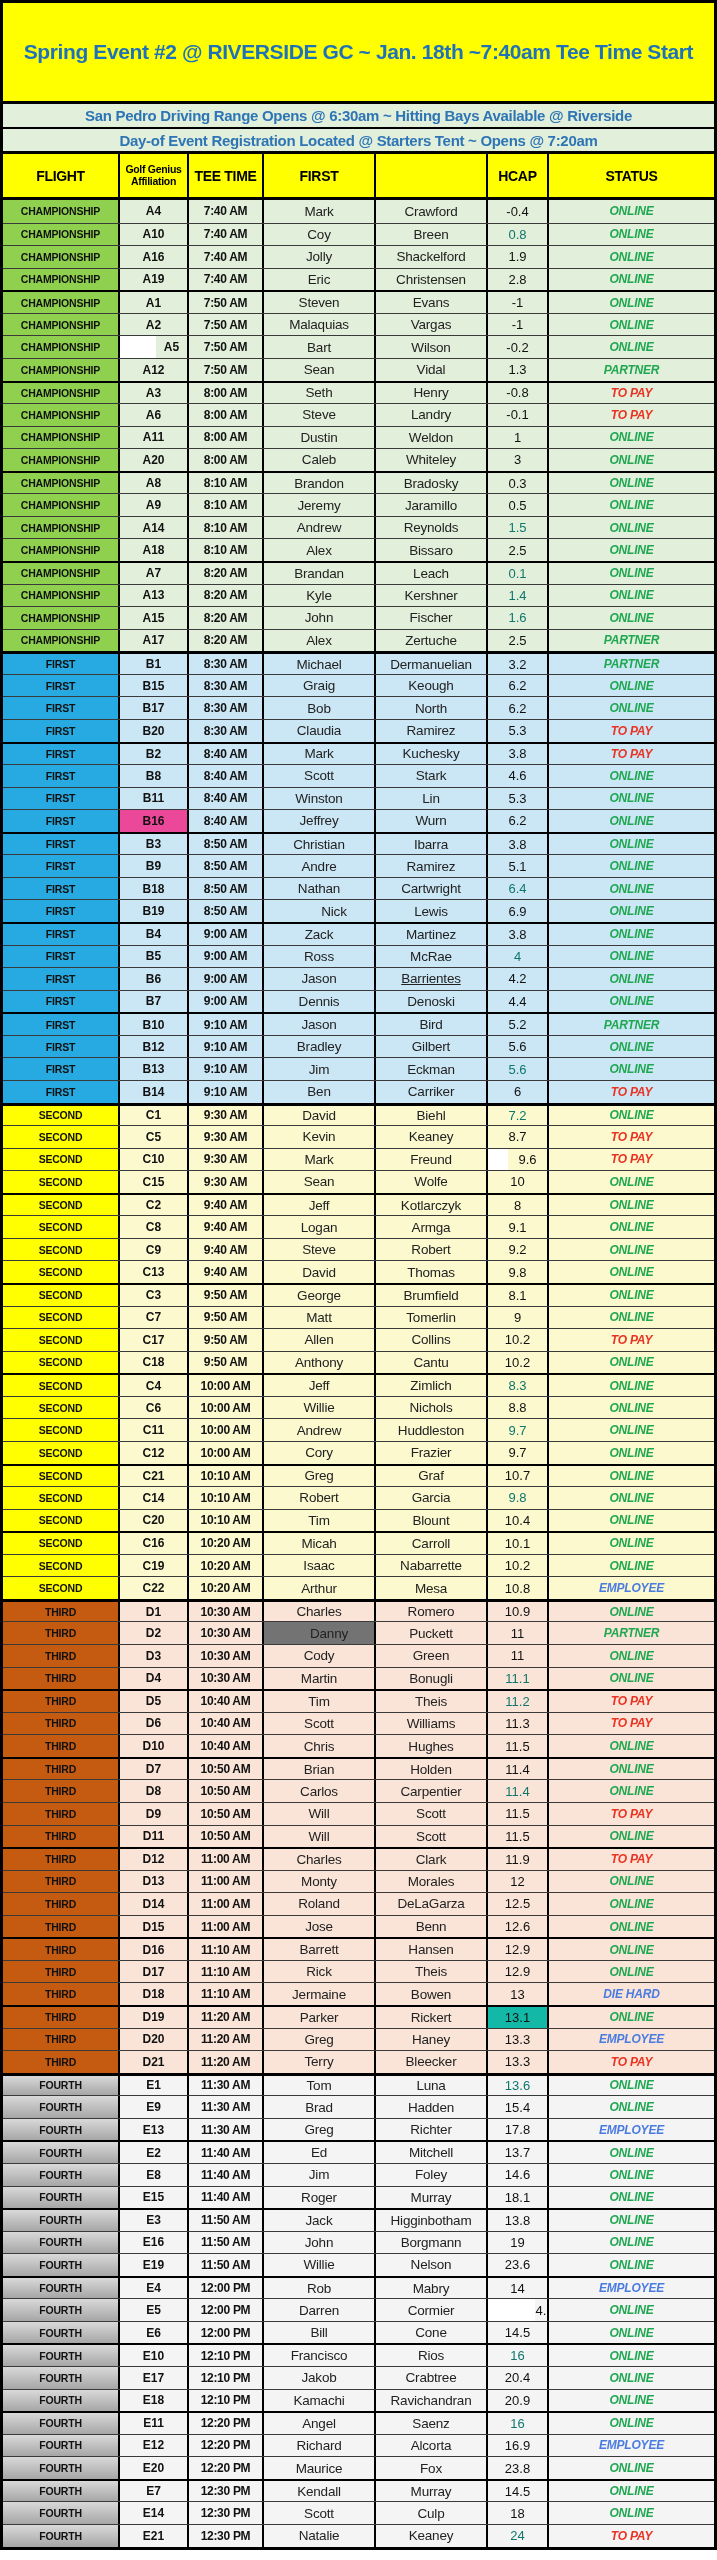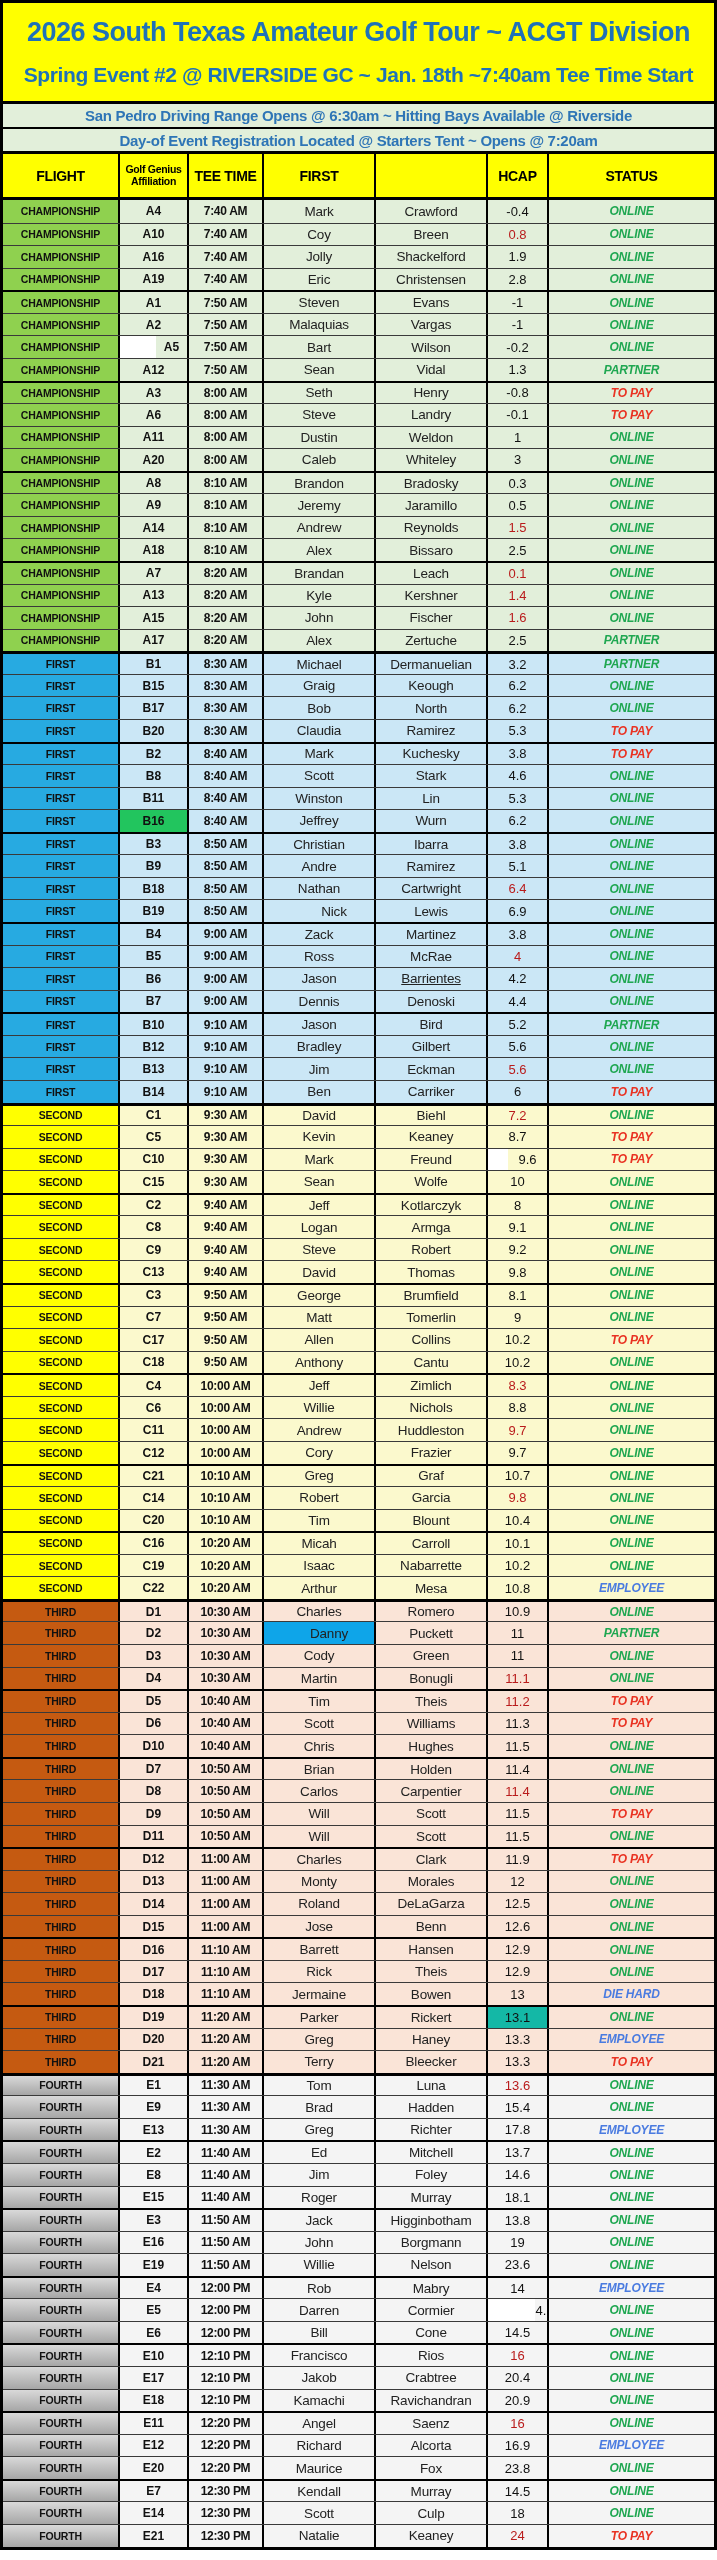--- a/index.html
+++ b/index.html
@@ -56,30 +56,29 @@
     border-top:1px solid #3a3a3a;
   }
   .row.first-row{border-top:none;}
   .row.group-start{border-top:2px solid #000;}
   .row.flight-start{border-top:3px solid #000;}
   .flight-cell{font-weight:bold;font-size:10.5px;color:#111;letter-spacing:-0.2px;}
   .affil-cell{font-weight:bold;font-size:12px;color:#111;}
   .tee-cell{font-weight:bold;font-size:12px;color:#111;letter-spacing:-0.3px;}
   .name-cell{font-size:13.5px;color:#222;letter-spacing:-0.2px;}
   .hcap-cell{font-size:13px;color:#111;}
-  .hcap-cell.red{color:#b91c1c;}
+  .hcap-cell.red{color:#0f766e;}
   .status-cell{font-weight:bold;font-style:italic;font-size:12px;letter-spacing:-0.2px;}
 </style>
 </head>
 <body>
 
 <div class="sheet">
 
   <div class="title-block">
-    <div class="page-title">2026 South Texas Amateur Golf Tour ~ ACGT Division</div>
     <div class="event-subtitle">Spring Event #2 @ RIVERSIDE GC ~ Jan. 18th ~7:40am Tee Time Start</div>
   </div>
 
   <div class="banner">San Pedro Driving Range Opens @ 6:30am ~ Hitting Bays Available @ Riverside</div>
   <div class="banner second">Day-of Event Registration Located @ Starters Tent ~ Opens @ 7:20am</div>
 
   <div class="grid header-row">
     <div class="cell">FLIGHT</div>
     <div class="cell small">Golf Genius Affiliation</div>
     <div class="cell">TEE TIME</div>
@@ -328,21 +327,21 @@
         <div class="cell flight-cell" style="background: rgb(39, 170, 225);">FIRST</div>
         <div class="cell affil-cell" style="background-color: rgb(203, 231, 246);">B11</div>
         <div class="cell tee-cell" style="background-color: rgb(203, 231, 246);">8:40 AM</div>
         <div class="cell name-cell" style="background-color: rgb(203, 231, 246);">Winston</div>
         <div class="cell name-cell" style="background-color: rgb(203, 231, 246);">Lin</div>
         <div class="cell hcap-cell" style="background-color: rgb(203, 231, 246);">5.3</div>
         <div class="cell status-cell" style="background-color: rgb(203, 231, 246); color: rgb(31, 167, 81);">ONLINE</div>
       </div>
       <div class="grid row">
         <div class="cell flight-cell" style="background: rgb(39, 170, 225);">FIRST</div>
-        <div class="cell affil-cell" style="background-color: #22c55e;">B16</div>
+        <div class="cell affil-cell" style="background-color: #ec4899;">B16</div>
         <div class="cell tee-cell" style="background-color: rgb(203, 231, 246);">8:40 AM</div>
         <div class="cell name-cell" style="background-color: rgb(203, 231, 246);">Jeffrey</div>
         <div class="cell name-cell" style="background-color: rgb(203, 231, 246);">Wurn</div>
         <div class="cell hcap-cell" style="background-color: rgb(203, 231, 246);">6.2</div>
         <div class="cell status-cell" style="background-color: rgb(203, 231, 246); color: rgb(31, 167, 81);">ONLINE</div>
       </div>
       <div class="grid row group-start">
         <div class="cell flight-cell" style="background: rgb(39, 170, 225);">FIRST</div>
         <div class="cell affil-cell" style="background-color: rgb(203, 231, 246);">B3</div>
         <div class="cell tee-cell" style="background-color: rgb(203, 231, 246);">8:50 AM</div>
@@ -654,21 +653,21 @@
         <div class="cell tee-cell" style="background-color: rgb(250, 228, 215);">10:30 AM</div>
         <div class="cell name-cell" style="background-color: rgb(250, 228, 215);">Charles</div>
         <div class="cell name-cell" style="background-color: rgb(250, 228, 215);">Romero</div>
         <div class="cell hcap-cell" style="background-color: rgb(250, 228, 215);">10.9</div>
         <div class="cell status-cell" style="background-color: rgb(250, 228, 215); color: rgb(31, 167, 81);">ONLINE</div>
       </div>
       <div class="grid row">
         <div class="cell flight-cell" style="background: rgb(197, 90, 17);">THIRD</div>
         <div class="cell affil-cell" style="background-color: rgb(250, 228, 215);">D2</div>
         <div class="cell tee-cell" style="background-color: rgb(250, 228, 215);">10:30 AM</div>
-        <div class="cell name-cell" style="background-color: #0ea5e9; padding-left: 20px;">Danny</div>
+        <div class="cell name-cell" style="background-color: #737373; padding-left: 20px;">Danny</div>
         <div class="cell name-cell" style="background-color: rgb(250, 228, 215);">Puckett</div>
         <div class="cell hcap-cell" style="background-color: rgb(250, 228, 215);">11</div>
         <div class="cell status-cell" style="background-color: rgb(250, 228, 215); color: rgb(31, 167, 81);">PARTNER</div>
       </div>
       <div class="grid row">
         <div class="cell flight-cell" style="background: rgb(197, 90, 17);">THIRD</div>
         <div class="cell affil-cell" style="background-color: rgb(250, 228, 215);">D3</div>
         <div class="cell tee-cell" style="background-color: rgb(250, 228, 215);">10:30 AM</div>
         <div class="cell name-cell" style="background-color: rgb(250, 228, 215);">Cody</div>
         <div class="cell name-cell" style="background-color: rgb(250, 228, 215);">Green</div>

